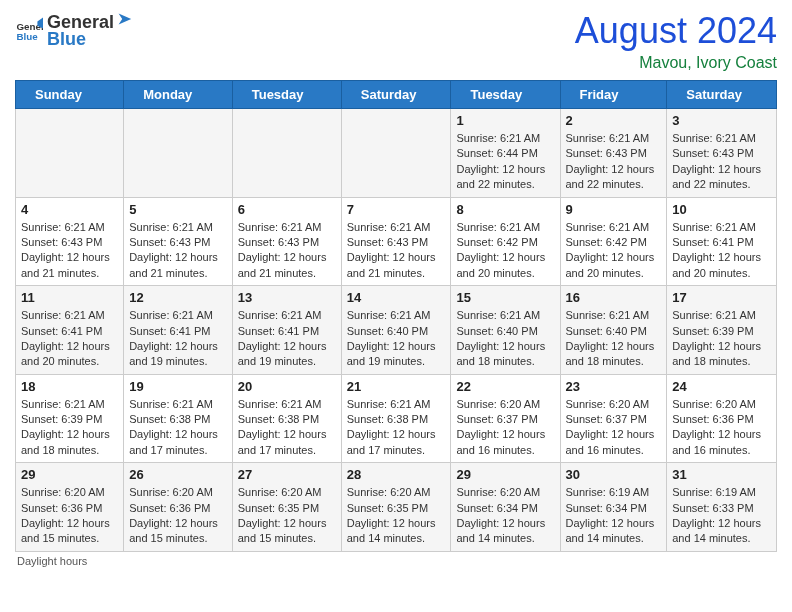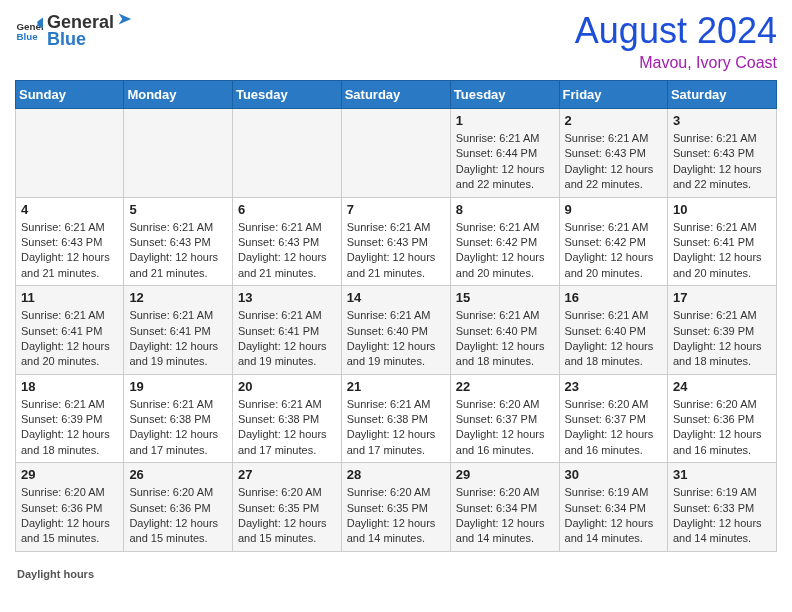--- a/index.html
+++ b/index.html
@@ -28,32 +28,32 @@
     .title-area {
       text-align: right;
     }
     .title-month {
       font-size: 36px;
       font-weight: normal;
       color: #1d4ed8;
     }
     .title-location {
       font-size: 16px;
-      color: #a21caf;
+      color: #15803d;
       margin-top: 2px;
     }
     .calendar-table {
       width: 100%;
       border-collapse: collapse;
       font-size: 11px;
     }
     .calendar-table thead th {
       background-color: #2979c5;
       color: #fff;
-      padding: 6px 3px;
+      padding: 6px 19px;
       text-align: left;
       font-size: 13px;
       font-weight: bold;
       border: 1px solid #1a5fa0;
     }
     .calendar-table tbody td {
       border: 1px solid #ccc;
       vertical-align: top;
       padding: 4px 5px;
       width: 113px;
@@ -77,23 +77,22 @@
       font-size: 11px;
       color: #333;
       line-height: 1.4;
     }
     .empty-cell {
       background-color: #f5f5f5;
     }
     .footer-note {
       font-size: 11px;
       color: #555;
-      margin-top: 16px;
+      margin-top: 3px;
       padding-left: 2px;
-      font-weight: bold;
     }
   </style>
 </head>
 <body>
 
 <div class="header-area">
   <div class="logo">
     <svg class="logo-icon" viewBox="0 0 40 40">
       <text x="2" y="20" font-size="14" fill="#333" font-family="Arial" font-weight="bold">General</text>
       <text x="2" y="34" font-size="14" fill="#2979c5" font-family="Arial" font-weight="bold">Blue</text>

